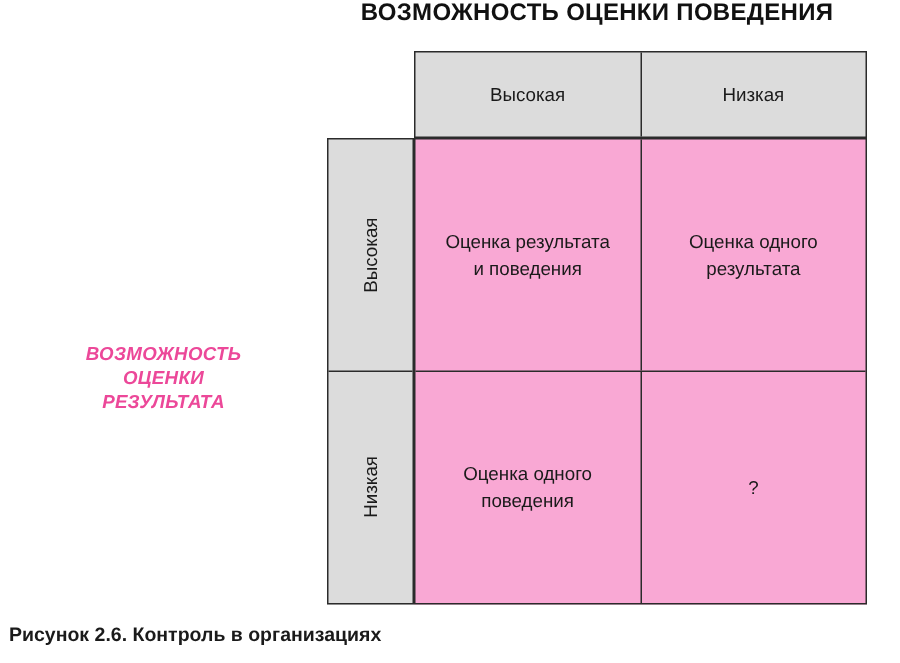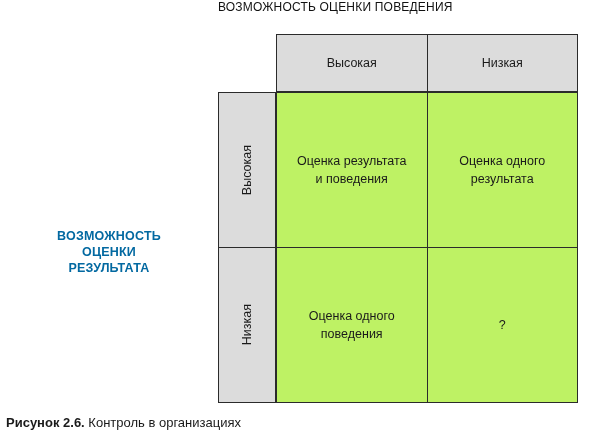--- a/index.html
+++ b/index.html
@@ -15,39 +15,40 @@
     position: relative;
     overflow: hidden;
   }
 
   
   #col-axis-title {
     position: absolute;
     left: 218px;
     top: 0px;
     width: 360px;
-    text-align: left;
-    font-size: 12px;
-    font-weight: normal;
+    text-align: center;
+    font-size: 16px;
+    font-weight: bold;
     letter-spacing: 0.2px;
     color: #111111;
   }
 
   
   #row-axis-title {
     position: absolute;
     left: 14px;
     top: 228px;
     width: 190px;
     text-align: center;
     font-size: 12.5px;
     font-weight: bold;
     line-height: 16px;
     letter-spacing: 0.2px;
-    color: #0369a1;
+    color: #ec4899;
+    font-style: italic;
   }
   #row-axis-title div { white-space: nowrap; }
 
   
   #matrix {
     position: absolute;
     left: 218px;
     top: 34px;
     width: 303px;
     height: 369px;
@@ -120,21 +121,21 @@
   .cells {
     position: absolute;
     left: 58px;
     top: 0;
     width: 302px;
     height: 311px;
     box-sizing: border-box;
     border: 1px solid #2b2b2b;
     display: flex;
     flex-direction: column;
-    background: #bef264;
+    background: #f9a8d4;
   }
   .cell-row {
     flex: 1 1 0;
     display: flex;
     box-sizing: border-box;
   }
   .cell-row + .cell-row {
     border-top: 1px solid #2b2b2b;
   }
   .cell {
@@ -159,21 +160,21 @@
     position: absolute;
     left: 6px;
     top: 415px;
     font-size: 13px;
     color: #1a1a1a;
   }
   #caption .cap-label {
     font-weight: bold;
   }
   #caption .cap-text {
-    font-weight: normal;
+    font-weight: bold;
   }
 </style>
 </head>
 <body>
 
 <div id="col-axis-title">ВОЗМОЖНОСТЬ ОЦЕНКИ ПОВЕДЕНИЯ</div>
 
 <div id="row-axis-title">
   <div>ВОЗМОЖНОСТЬ</div>
   <div>ОЦЕНКИ</div>

